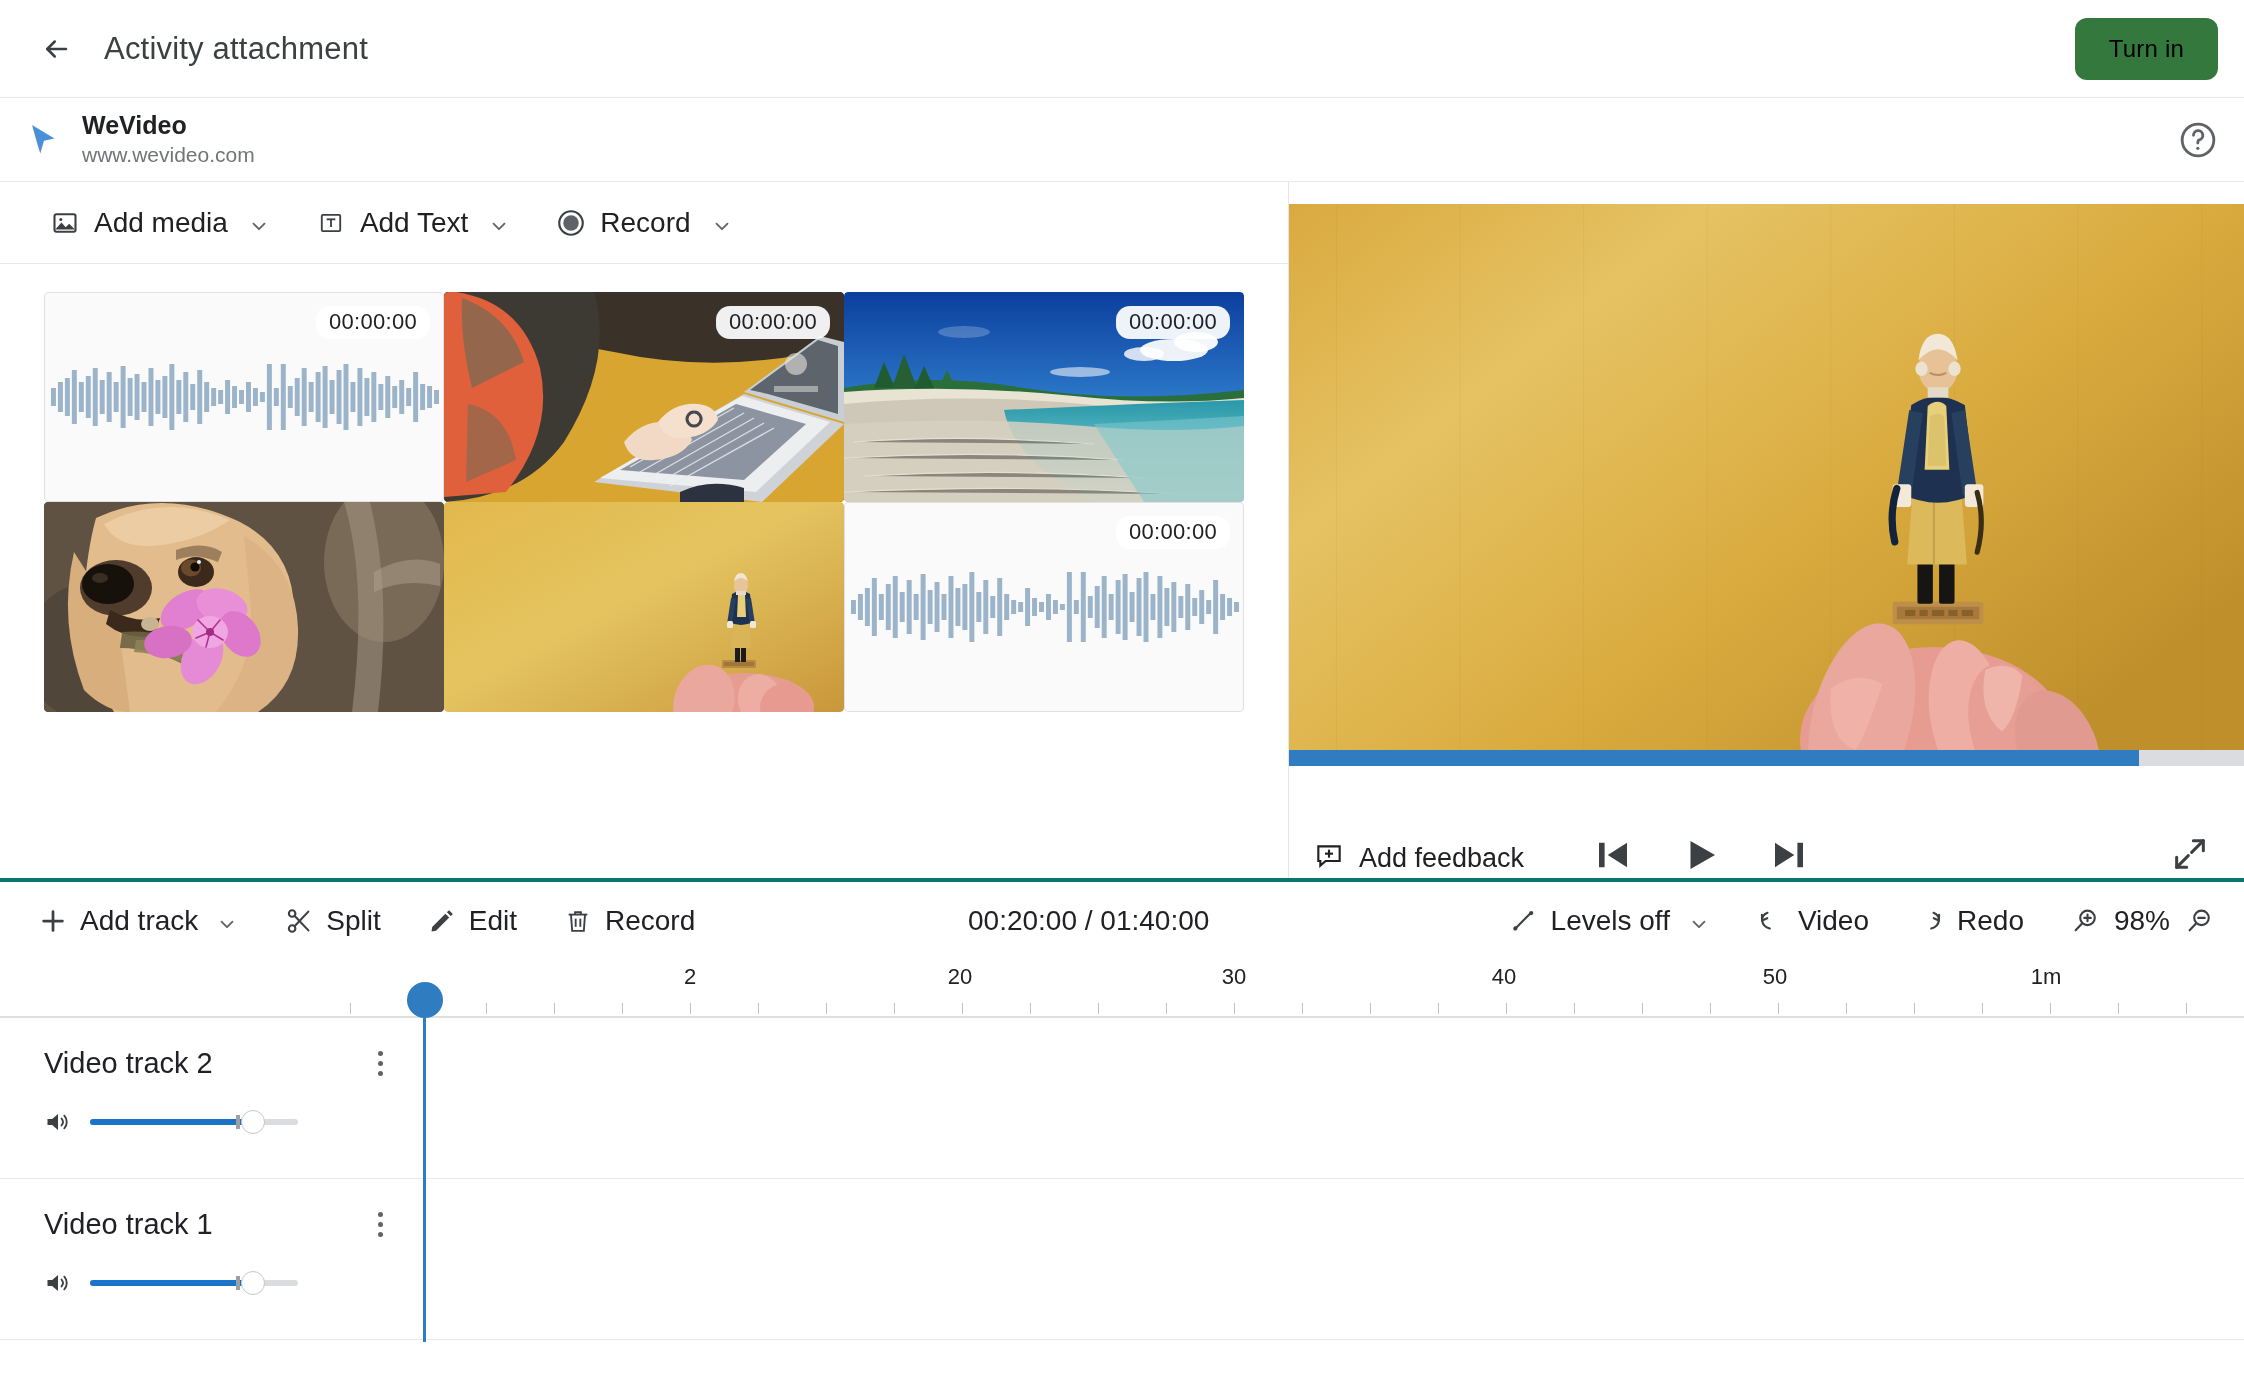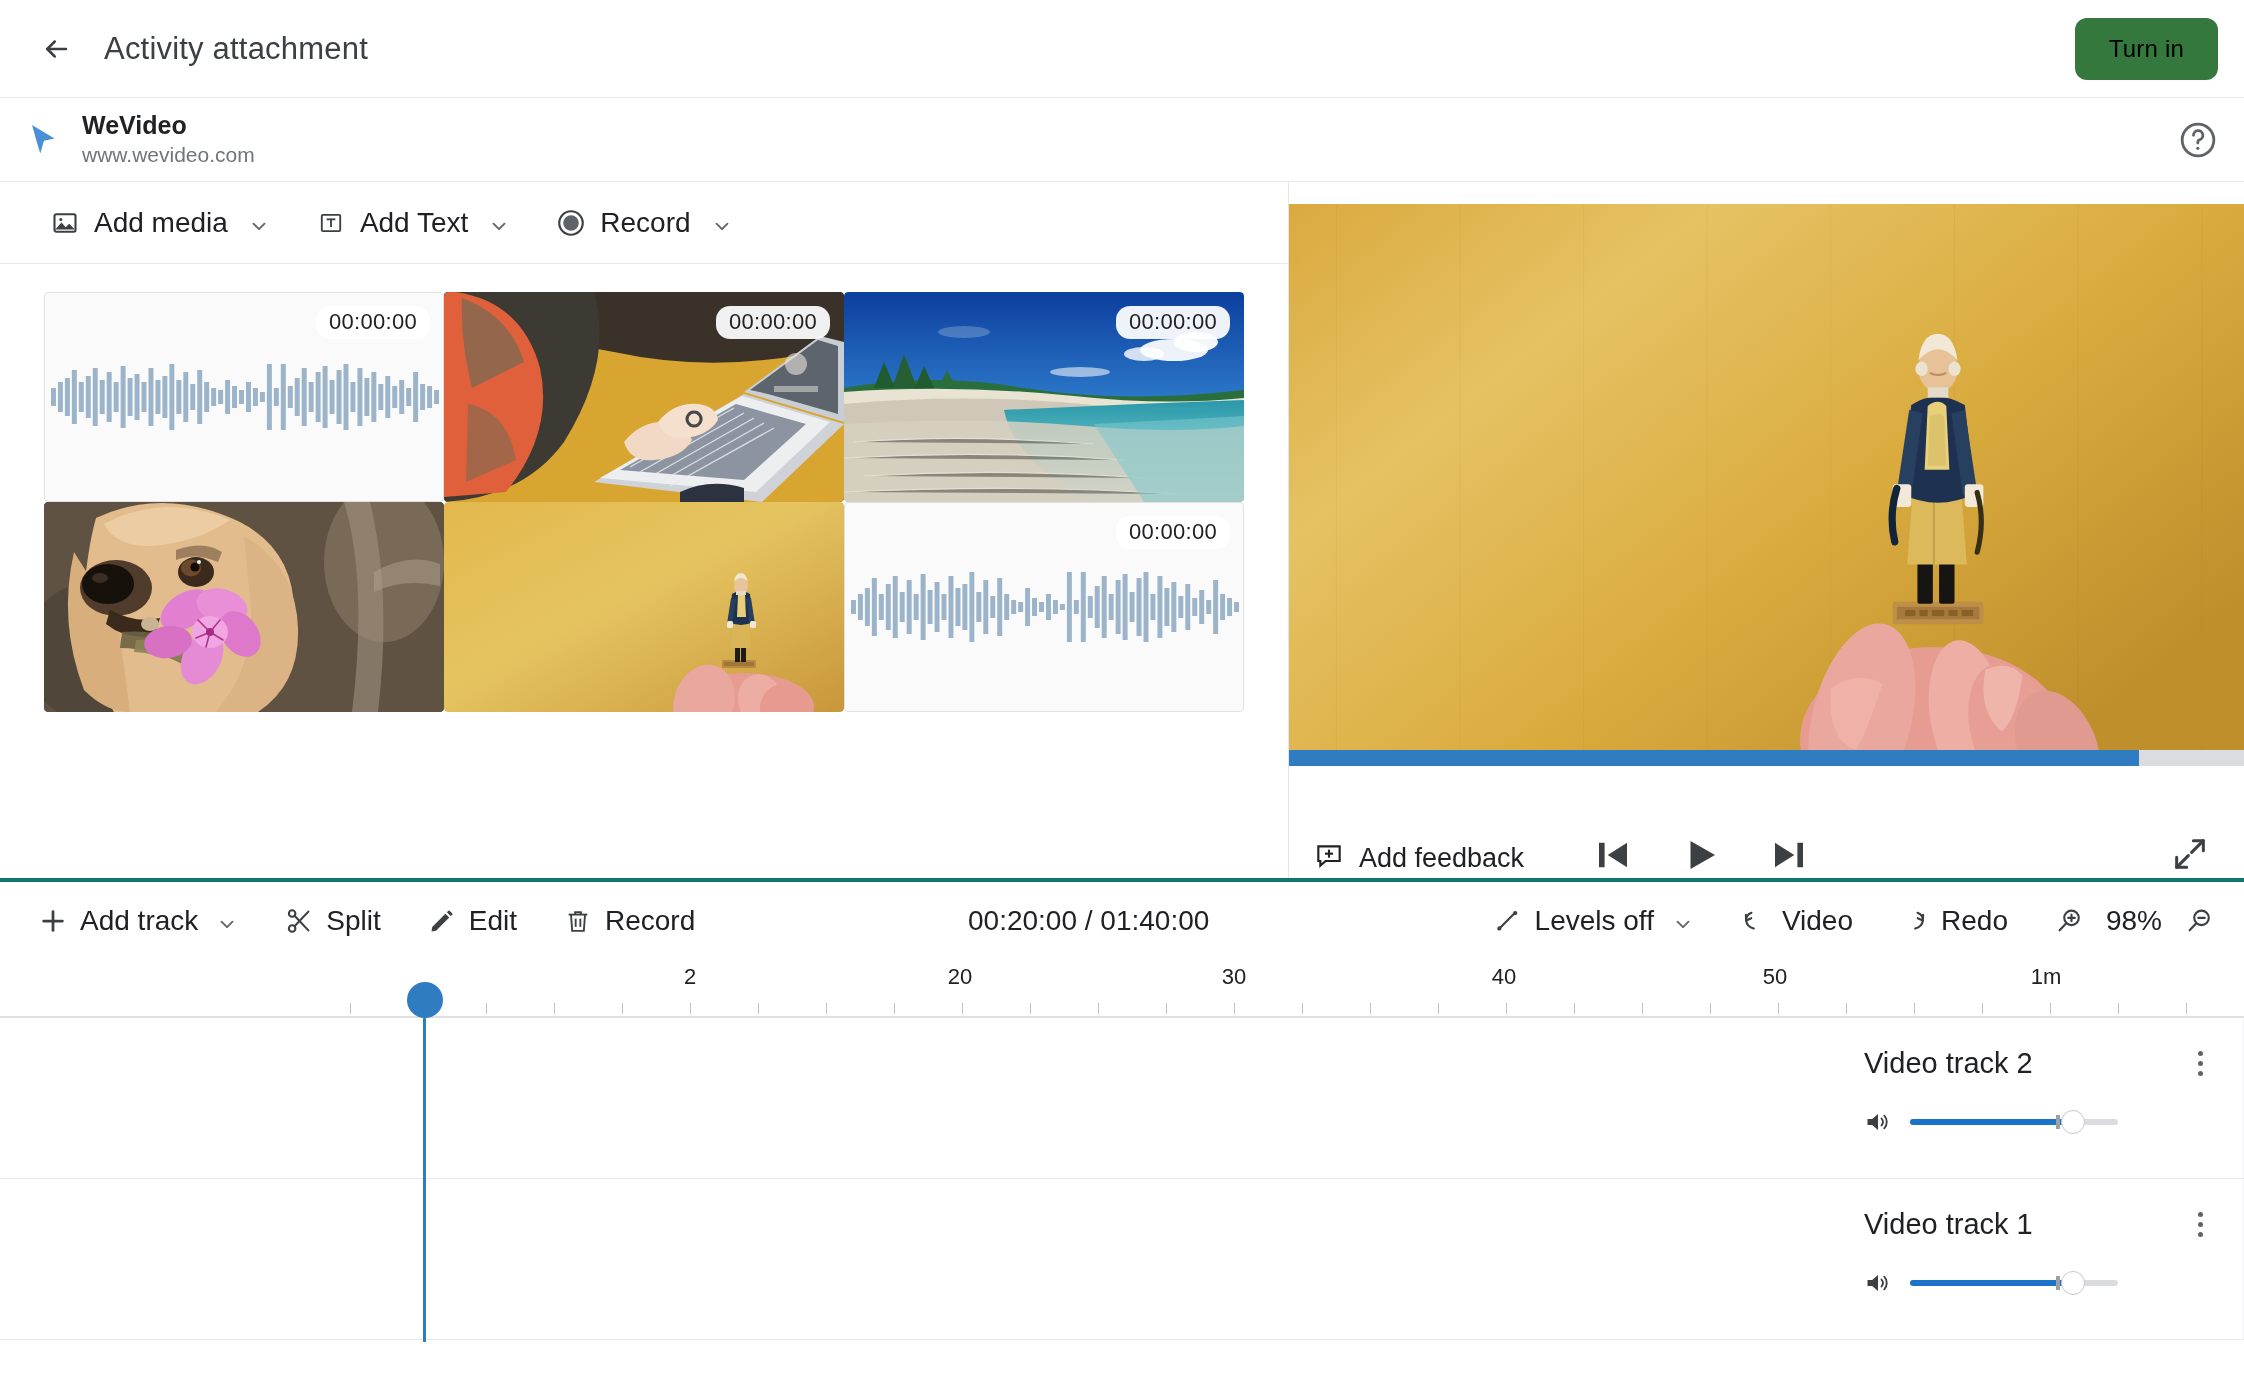--- a/index.html
+++ b/index.html
@@ -138,40 +138,40 @@
     display: flex; align-items: center; gap: 12px;
     font-size: 28px; color: #202124; cursor: pointer; white-space: nowrap;
   }
   .tl-ico { width: 30px; height: 30px; display:flex; align-items:center; justify-content:center; flex:none; color:#3c4043; }
   .tl-gap-46 { width: 46px; flex:none; }
   .time-readout {
     font-size: 28px; color: #202124; white-space: nowrap;
     position: absolute; left: 968px;
   }
   .tl-right { position:absolute; right: 30px; display:flex; align-items:center; }
-  .zoom-pct { font-size: 28px; color:#202124; margin: 0 22px; }
+  .zoom-pct { font-size: 28px; color:#202124; margin: 0 14px; }
 
   
   .ruler {
     height: 58px; position: relative; background:#fff;
     border-bottom: 2px solid #e0e0e0;
   }
   .ruler-label {
     position: absolute; top: 4px; transform: translateX(-50%);
     font-size: 22px; color: #202124;
   }
   .ruler-tick {
     position: absolute; bottom: 2px; width: 1px; height: 11px; background: #bdc1c6;
   }
 
   
   .tracks { position: relative; background: #fff; height: 324px; }
   .track-row {
-    height: 161px; display: flex; align-items: flex-end;
-    border-bottom: 1px solid #e8eaed; position: relative; flex-direction: column;
+    height: 161px; display: flex; align-items: center;
+    border-bottom: 1px solid #e8eaed; position: relative;
   }
   .track-head {
     width: 424px; flex: none; padding: 28px 30px 0 44px;
     border-right: 1px solid #f1f3f4; height: 100%;
   }
   .track-name-row { display: flex; align-items: center; }
   .track-name { font-size: 29px; color: #202124; flex: 1 1 auto; }
   .kebab { width: 26px; height: 34px; display:flex; flex-direction:column; align-items:center; justify-content:center; gap:5px; cursor:pointer; flex:none; }
   .kebab i { width: 5px; height: 5px; background:#5f6368; border-radius:50%; display:block; }
   .vol-row { display: flex; align-items: center; gap: 18px; margin-top: 28px; }

